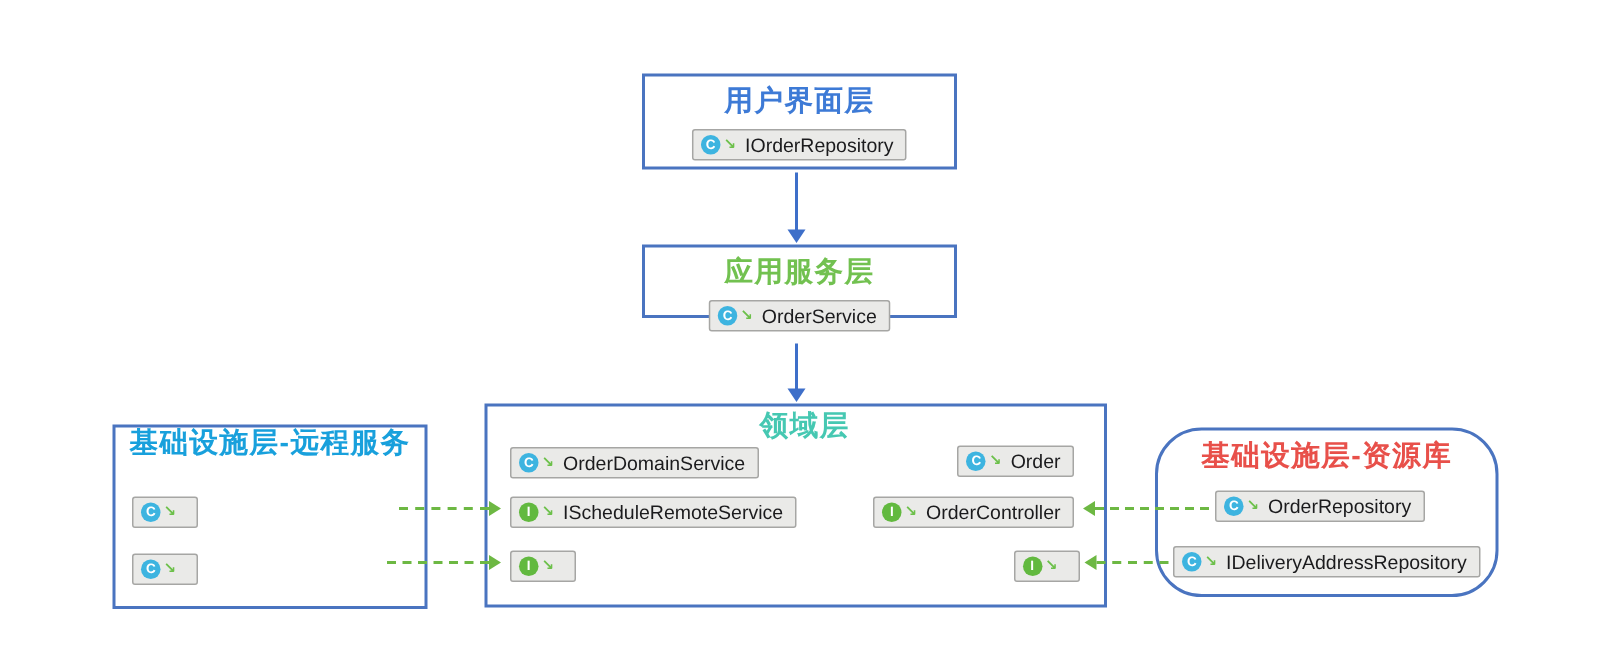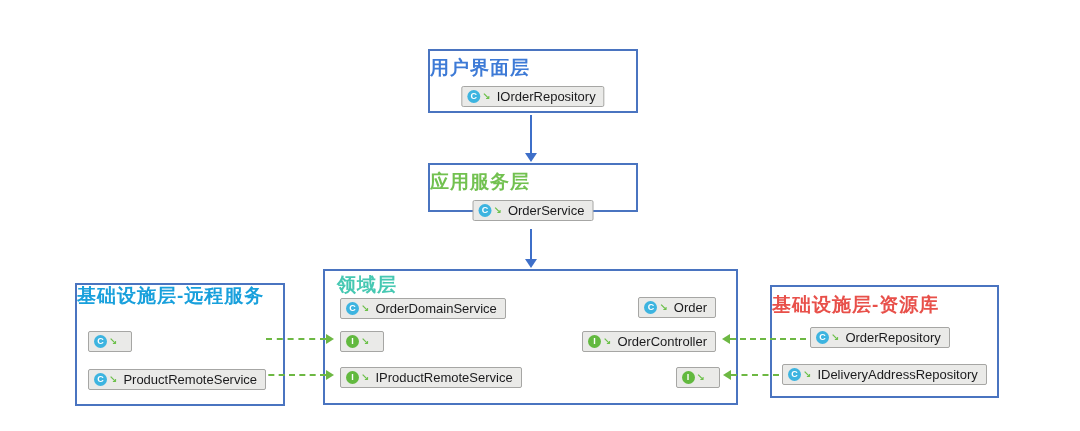--- a/index.html
+++ b/index.html
@@ -13,29 +13,29 @@
   
   .layer-box{
     position:absolute;
     border:2px solid #4a74c0;
     background:#ffffff;
     box-sizing:border-box;
   }
   .layer-title{
     font-size:19px;
     font-weight:bold;
-    text-align:left;
+    text-align:center;
     letter-spacing:1px;
     line-height:1.2;
   }
   .box-ui   {left:428px;top:49px; width:210px;height:64px;}
   .box-app  {left:428px;top:163px;width:210px;height:49px;}
   .box-dom  {left:323px;top:269px;width:415px;height:136px;}
   .box-rem  {left:75px; top:283px;width:210px;height:123px;}
-  .box-repo {left:770px;top:285px;width:229px;height:113px;}
+  .box-repo {left:770px;top:285px;width:229px;height:113px;border-radius:31px;}
 
   .box-ui .layer-title,.box-app .layer-title{margin-top:6px;}
   .box-dom .layer-title{margin-top:3px;padding-left:12px;}
   .box-rem .layer-title{margin-top:0;}
   .box-repo .layer-title{margin-top:7px;}
 
   .title-ui  {color:#3d7ad6;}
   .title-app {color:#72c150;}
   .title-dom {color:#46c8b2;}
   .title-rem {color:#18a0dc;}
@@ -194,52 +194,51 @@
 
     <div class="chip pos-order">
       <span class="dot dot-class">C</span>
       <span class="mini">↘</span>
       <span>Order</span>
     </div>
 
     <div class="chip pos-isrs">
       <span class="dot dot-interface">I</span>
       <span class="mini">↘</span>
+      <span>IScheduleRemoteService</span>
     </div>
 
     <div class="chip pos-ior">
       <span class="dot dot-interface">I</span>
       <span class="mini">↘</span>
       <span>OrderController</span>
     </div>
 
     <div class="chip pos-iprs">
       <span class="dot dot-interface">I</span>
       <span class="mini">↘</span>
-      <span>IProductRemoteService</span>
     </div>
 
     <div class="chip pos-idar">
       <span class="dot dot-interface">I</span>
       <span class="mini">↘</span>
     </div>
   </div>
 
   <div class="layer-box box-rem">
     <div class="layer-title title-rem">基础设施层-远程服务</div>
 
     <div class="chip pos-srs">
       <span class="dot dot-class">C</span>
       <span class="mini">↘</span>
     </div>
 
     <div class="chip pos-prs">
       <span class="dot dot-class">C</span>
       <span class="mini">↘</span>
-      <span>ProductRemoteService</span>
     </div>
   </div>
 
   <div class="layer-box box-repo">
     <div class="layer-title title-repo">基础设施层-资源库</div>
 
     <div class="chip pos-orep">
       <span class="dot dot-class">C</span>
       <span class="mini">↘</span>
       <span>OrderRepository</span>

